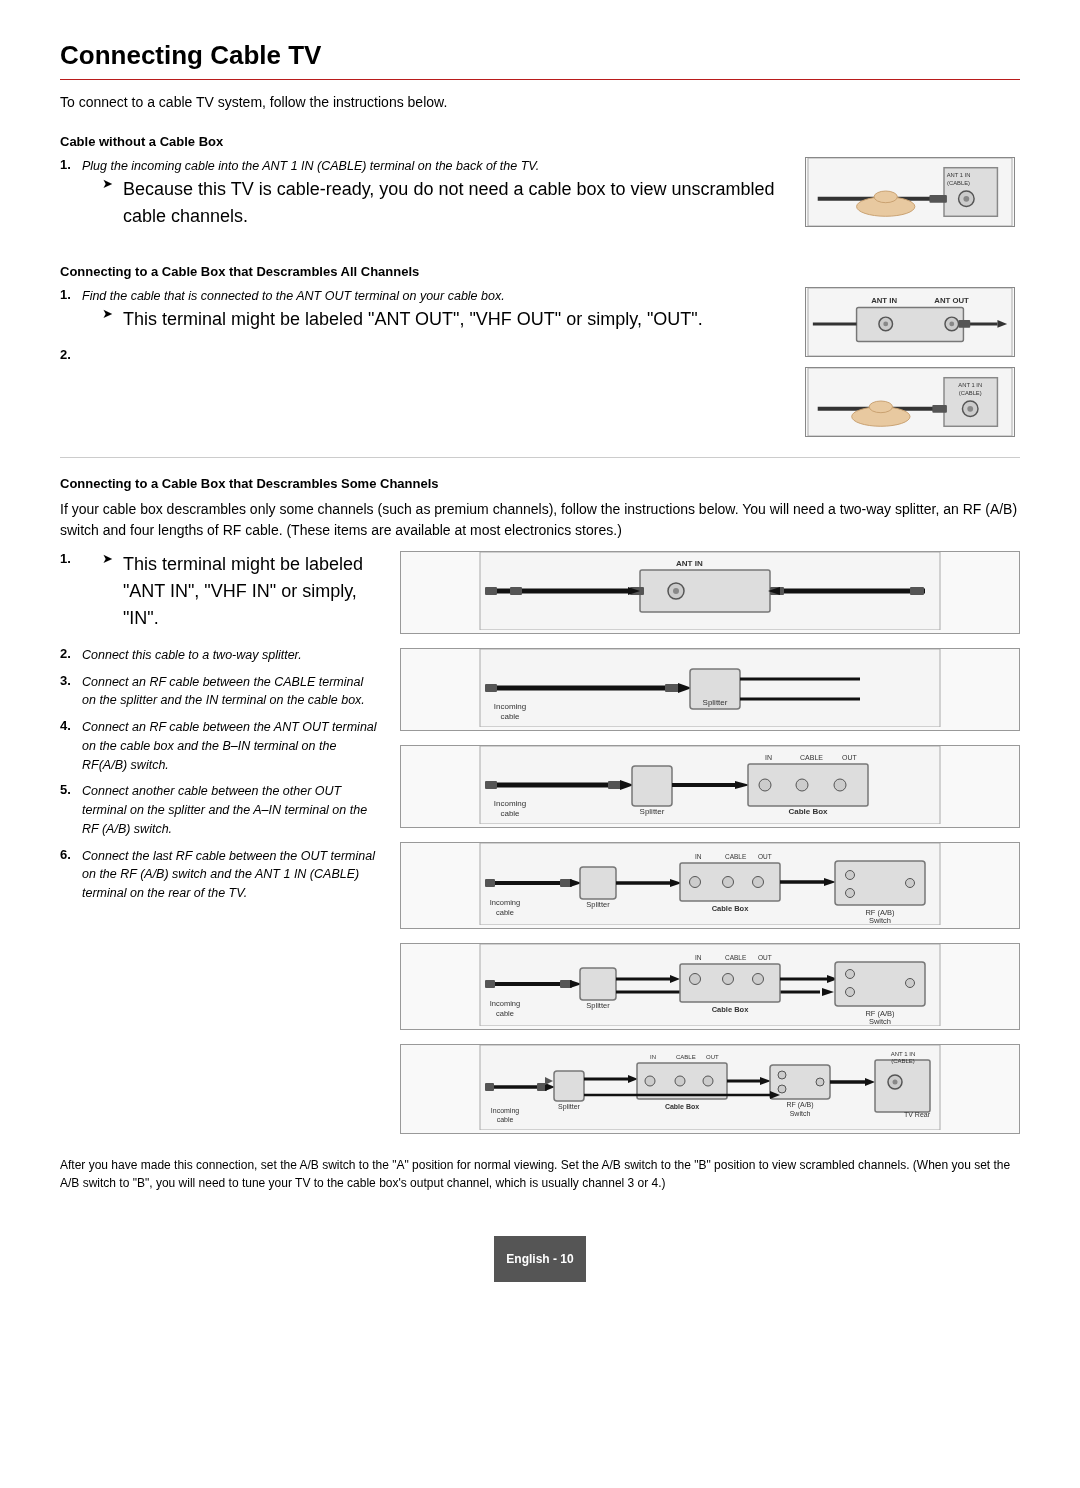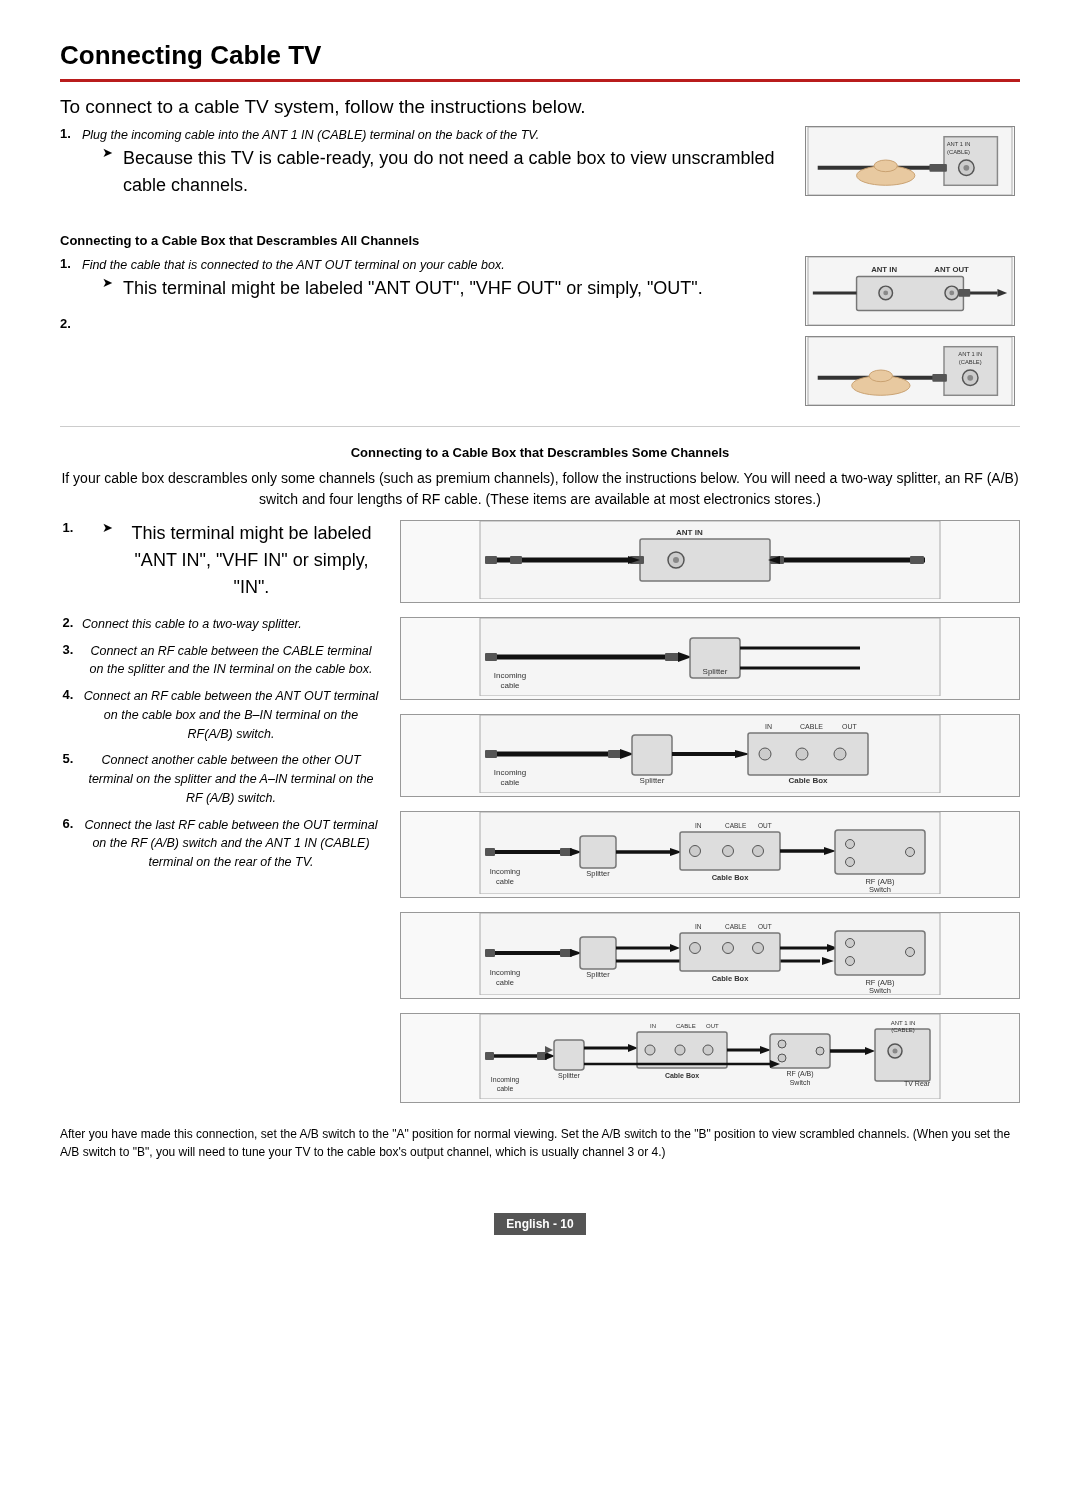--- a/index.html
+++ b/index.html
@@ -8,27 +8,27 @@
       font-size: 13px;
       background: #fff;
       color: #000;
       width: 1080px;
       min-height: 1488px;
       padding: 40px 60px;
     }
     .page-title {
       font-size: 26px;
       font-weight: bold;
-      border-bottom: 3px solid #b91c1c;
+      border-bottom: 1px solid #b91c1c;
       padding-bottom: 8px;
       margin-bottom: 14px;
     }
     .intro-text {
-      margin-bottom: 8px;
-      font-size: 19px;
+      margin-bottom: 24px;
+      font-size: 14px;
     }
     .section-title {
       font-weight: bold;
       font-size: 13px;
       margin-bottom: 8px;
       margin-top: 10px;
     }
     .section-block {
       margin-bottom: 20px;
     }
@@ -62,21 +62,20 @@
       margin-bottom: 6px;
       display: flex;
       gap: 4px;
     }
     .arrow-sym {
       font-size: 13px;
     }
     
     .some-channels-section {
       margin-top: 10px;
-      text-align: center;
     }
     .some-channels-content {
       display: flex;
       gap: 20px;
     }
     .some-channels-left {
       width: 320px;
     }
     .some-channels-right {
       flex: 1;
@@ -85,25 +84,25 @@
       gap: 8px;
     }
     .footer-text {
       margin-top: 16px;
       font-size: 12px;
       line-height: 1.5;
     }
     .footer-bar {
       background: #555;
       color: #fff;
-      padding: 4px 12px;
+      padding: 16px 12px;
       font-size: 12px;
       font-weight: bold;
       display: inline-block;
-      margin-top: 32px;
+      margin-top: 24px;
     }
     .footer-center {
       text-align: center;
       margin-top: 20px;
     }
     
     .diag-small {
       width: 210px;
       height: 70px;
       border: 1px solid #888;
@@ -136,20 +135,21 @@
     }
   </style>
 </head>
 <body>
 
 <h1 class="page-title">Connecting Cable TV</h1>
 
 <p class="intro-text">To connect to a cable TV system, follow the instructions below.</p>
 
 <div class="section-block">
+  <p class="section-title">Cable without a Cable Box</p>
   <div class="two-col">
     <div class="left-col">
       <div class="numbered-item">
         <span class="num">1.</span>
         <div>
           <span class="step-text">Plug the incoming cable into the ANT 1 IN (CABLE) terminal on the back of the TV.</span>
           <div class="sub-item">
             <span class="arrow-sym">➤</span>
             <span class="step-sub">Because this TV is cable-ready, you do not need a cable box to view unscrambled cable channels.</span>
           </div>

